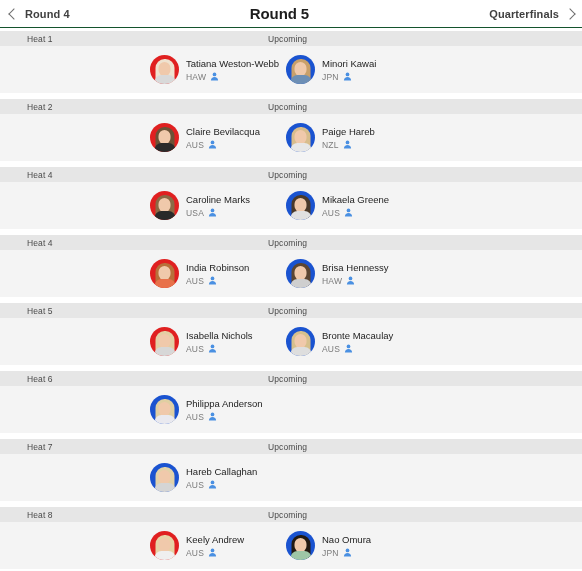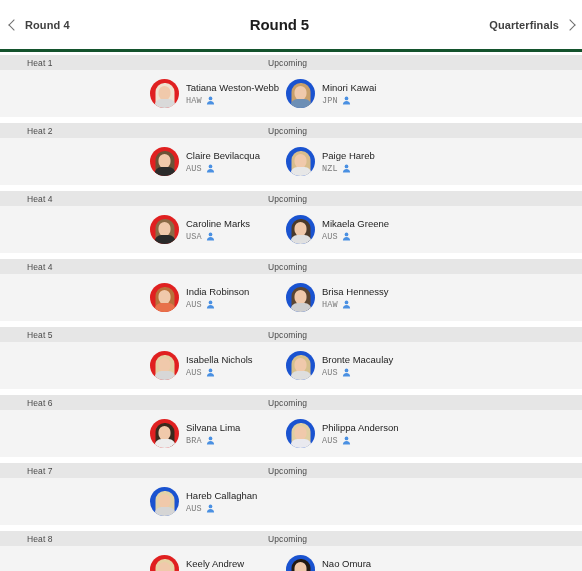--- a/index.html
+++ b/index.html
@@ -15,27 +15,27 @@
   .page {
     width: 582px;
     height: 571px;
     background: #ffffff;
     overflow: hidden;
     position: relative;
   }
 
   
   .nav {
-    height: 52px;
+    height: 28px;
     display: flex;
     align-items: center;
     justify-content: space-between;
     padding: 0 8px 0 10px;
     background: #ffffff;
-    border-bottom: 3px solid #14532d;
+    border-bottom: 1px solid #14532d;
   }
   .nav-side {
     display: flex;
     align-items: center;
     gap: 7px;
     font-size: 11px;
     font-weight: bold;
     color: #404040;
     letter-spacing: 0.1px;
     cursor: pointer;
@@ -172,21 +172,20 @@
   .athlete-meta {
     display: flex;
     align-items: center;
     gap: 4px;
   }
   .athlete-country {
     font-size: 8.5px;
     color: #7b7b7b;
     line-height: 10px;
     letter-spacing: 0.2px;
-    font-family: Liberation Mono, monospace;
   }
   .person-icon {
     width: 9px;
     height: 9px;
     flex: none;
     display: block;
   }
 </style>
 </head>
 <body>
@@ -441,96 +440,77 @@
             </div>
           </div>
         </div>
       </div>
       <div class="heat">
         <div class="heat-header">
           <span class="heat-label">Heat 6</span>
           <span class="heat-status">Upcoming</span>
         </div>
         <div class="heat-body">
+          <div class="athlete slot-2">
+            <div class="avatar blue">
+              <div class="portrait">
+                <div class="hair" style="background:#e0cfa2"></div>
+                <div class="face"></div>
+                <div class="body-sh" style="background:#e9e9ef"></div>
+              </div>
+            </div>
+            <div class="athlete-text">
+              <div class="athlete-name">Philippa Anderson</div>
+              <div class="athlete-meta">
+                <span class="athlete-country">AUS</span>
+                <svg class="person-icon" viewBox="0 0 16 16">
+                  <circle cx="8" cy="4.4" r="3.3" fill="#4a90e2"></circle>
+                  <path d="M1.6 15c0-3.6 2.9-6 6.4-6s6.4 2.4 6.4 6z" fill="#4a90e2"></path>
+                </svg>
+              </div>
+            </div>
+          </div>
+        </div>
+      </div>
+      <div class="heat">
+        <div class="heat-header">
+          <span class="heat-label">Heat 7</span>
+          <span class="heat-status">Upcoming</span>
+        </div>
+        <div class="heat-body">
+          <div class="athlete slot-2">
+            <div class="avatar blue">
+              <div class="portrait">
+                <div class="hair" style="background:#e2d2a8"></div>
+                <div class="face"></div>
+                <div class="body-sh" style="background:#d5d5d5"></div>
+              </div>
+            </div>
+            <div class="athlete-text">
+              <div class="athlete-name">Hareb Callaghan</div>
+              <div class="athlete-meta">
+                <span class="athlete-country">AUS</span>
+                <svg class="person-icon" viewBox="0 0 16 16">
+                  <circle cx="8" cy="4.4" r="3.3" fill="#4a90e2"></circle>
+                  <path d="M1.6 15c0-3.6 2.9-6 6.4-6s6.4 2.4 6.4 6z" fill="#4a90e2"></path>
+                </svg>
+              </div>
+            </div>
+          </div>
+        </div>
+      </div>
+      <div class="heat">
+        <div class="heat-header">
+          <span class="heat-label">Heat 8</span>
+          <span class="heat-status">Upcoming</span>
+        </div>
+        <div class="heat-body">
           <div class="athlete slot-1">
             <div class="avatar red">
               <div class="portrait">
-                <div class="hair" style="background:#3a2a1d"></div>
-                <div class="face"></div>
-                <div class="body-sh" style="background:#ededed"></div>
-              </div>
-            </div>
-            <div class="athlete-text">
-              <div class="athlete-name">Silvana Lima</div>
-              <div class="athlete-meta">
-                <span class="athlete-country">BRA</span>
-                <svg class="person-icon" viewBox="0 0 16 16">
-                  <circle cx="8" cy="4.4" r="3.3" fill="#4a90e2"></circle>
-                  <path d="M1.6 15c0-3.6 2.9-6 6.4-6s6.4 2.4 6.4 6z" fill="#4a90e2"></path>
-                </svg>
-              </div>
-            </div>
-          </div>
-          <div class="athlete slot-2">
-            <div class="avatar blue">
-              <div class="portrait">
-                <div class="hair" style="background:#e0cfa2"></div>
-                <div class="face"></div>
-                <div class="body-sh" style="background:#e9e9ef"></div>
-              </div>
-            </div>
-            <div class="athlete-text">
-              <div class="athlete-name">Philippa Anderson</div>
-              <div class="athlete-meta">
-                <span class="athlete-country">AUS</span>
-                <svg class="person-icon" viewBox="0 0 16 16">
-                  <circle cx="8" cy="4.4" r="3.3" fill="#4a90e2"></circle>
-                  <path d="M1.6 15c0-3.6 2.9-6 6.4-6s6.4 2.4 6.4 6z" fill="#4a90e2"></path>
-                </svg>
-              </div>
-            </div>
-          </div>
-        </div>
-      </div>
-      <div class="heat">
-        <div class="heat-header">
-          <span class="heat-label">Heat 7</span>
-          <span class="heat-status">Upcoming</span>
-        </div>
-        <div class="heat-body">
-          <div class="athlete slot-2">
-            <div class="avatar blue">
-              <div class="portrait">
-                <div class="hair" style="background:#e2d2a8"></div>
-                <div class="face"></div>
-                <div class="body-sh" style="background:#d5d5d5"></div>
-              </div>
-            </div>
-            <div class="athlete-text">
-              <div class="athlete-name">Hareb Callaghan</div>
-              <div class="athlete-meta">
-                <span class="athlete-country">AUS</span>
-                <svg class="person-icon" viewBox="0 0 16 16">
-                  <circle cx="8" cy="4.4" r="3.3" fill="#4a90e2"></circle>
-                  <path d="M1.6 15c0-3.6 2.9-6 6.4-6s6.4 2.4 6.4 6z" fill="#4a90e2"></path>
-                </svg>
-              </div>
-            </div>
-          </div>
-        </div>
-      </div>
-      <div class="heat">
-        <div class="heat-header">
-          <span class="heat-label">Heat 8</span>
-          <span class="heat-status">Upcoming</span>
-        </div>
-        <div class="heat-body">
-          <div class="athlete slot-1">
-            <div class="avatar red">
-              <div class="portrait">
                 <div class="hair" style="background:#e6d3a6"></div>
                 <div class="face"></div>
                 <div class="body-sh" style="background:#efefef"></div>
               </div>
             </div>
             <div class="athlete-text">
               <div class="athlete-name">Keely Andrew</div>
               <div class="athlete-meta">
                 <span class="athlete-country">AUS</span>
                 <svg class="person-icon" viewBox="0 0 16 16">

